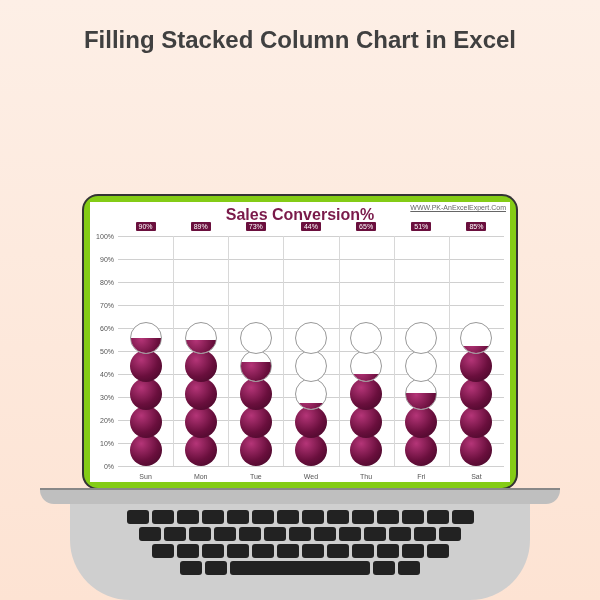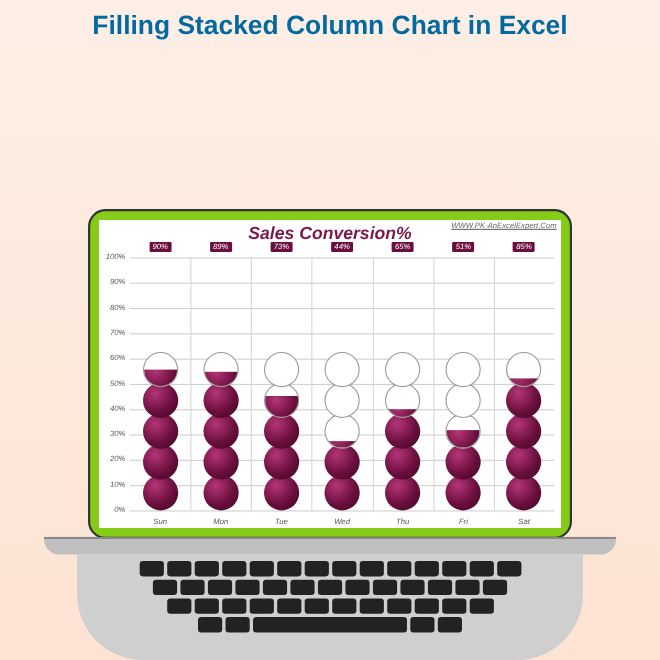--- a/index.html
+++ b/index.html
@@ -1,20 +1,20 @@
 <!DOCTYPE html>
 <html><head>
 <meta charset="utf-8">
 <style>
   html,body{margin:0;padding:0;width:600px;height:600px;font-family:Arial,Helvetica,sans-serif;}
   body{background:linear-gradient(180deg,#fdefe6 0%,#fde3d3 100%);}
-  .headline{font-size:24px;font-weight:700;color:#0369a1;text-align:center;padding:10px 10px 10px 10px;}
+  .headline{font-size:24px;font-weight:700;color:#404040;text-align:center;padding:26px 10px 10px 10px;}
   
   .laptop{position:absolute;left:50%;bottom:0;transform:translateX(-50%);width:520px;}
-  .screen-frame{width:420px;height:280px;background:#7dd3fc;border:8px solid #84cc16;border-radius:14px;margin:0 auto;box-shadow:0 0 0 2px #333;font-style:italic;}
+  .screen-frame{width:420px;height:280px;background:#7dd3fc;border:6px solid #84cc16;border-radius:14px;margin:0 auto;box-shadow:0 0 0 2px #333;}
   .screen{width:100%;height:100%;background:#fff;position:relative;overflow:hidden;}
   .base{width:520px;height:14px;background:#bfbfbf;border-radius:0 0 14px 14px;margin:0 auto;border-top:2px solid #888;}
   .kb{width:460px;height:90px;background:#cfcfcf;margin:0 auto;border-radius:0 0 60px 60px;display:flex;flex-direction:column;align-items:center;padding-top:6px;gap:3px;}
   .krow{display:flex;gap:3px;}
   .key{width:22px;height:14px;background:#222;border-radius:3px;}
   .key.sp{width:140px;}
   
   .chart-title{text-align:center;font-size:16px;font-weight:600;color:#7a1a4a;padding:4px 0 2px 0;}
   .watermark{position:absolute;top:2px;right:4px;font-size:7px;color:#666;text-decoration:underline;}
   .plot{position:absolute;left:28px;right:6px;top:34px;bottom:16px;}

